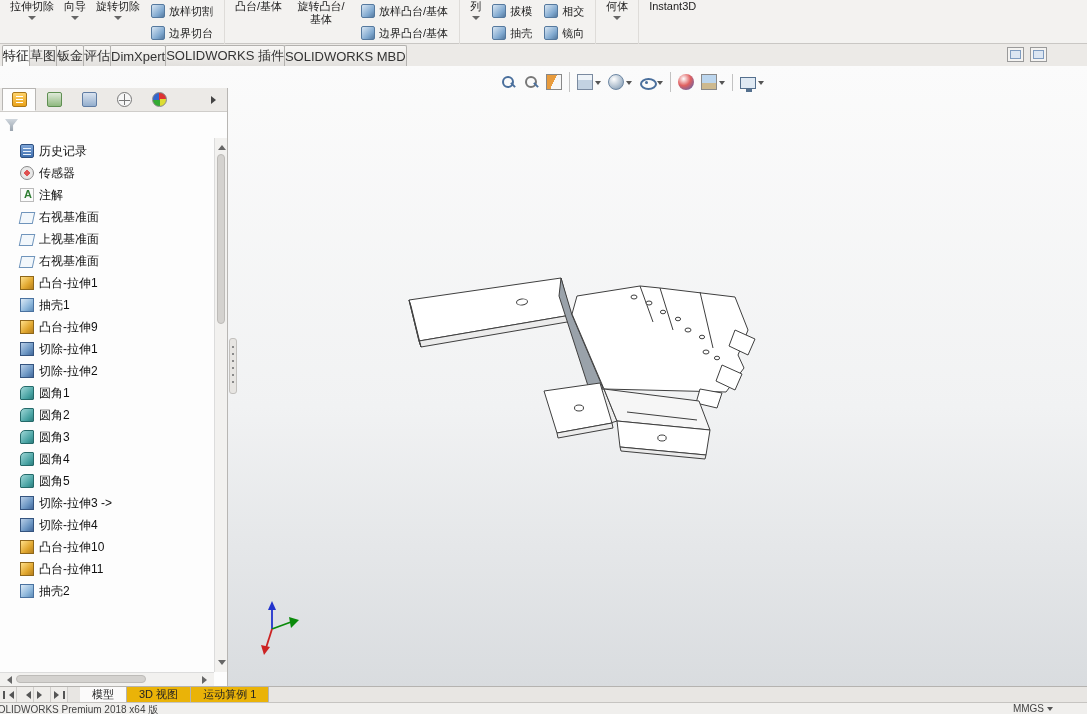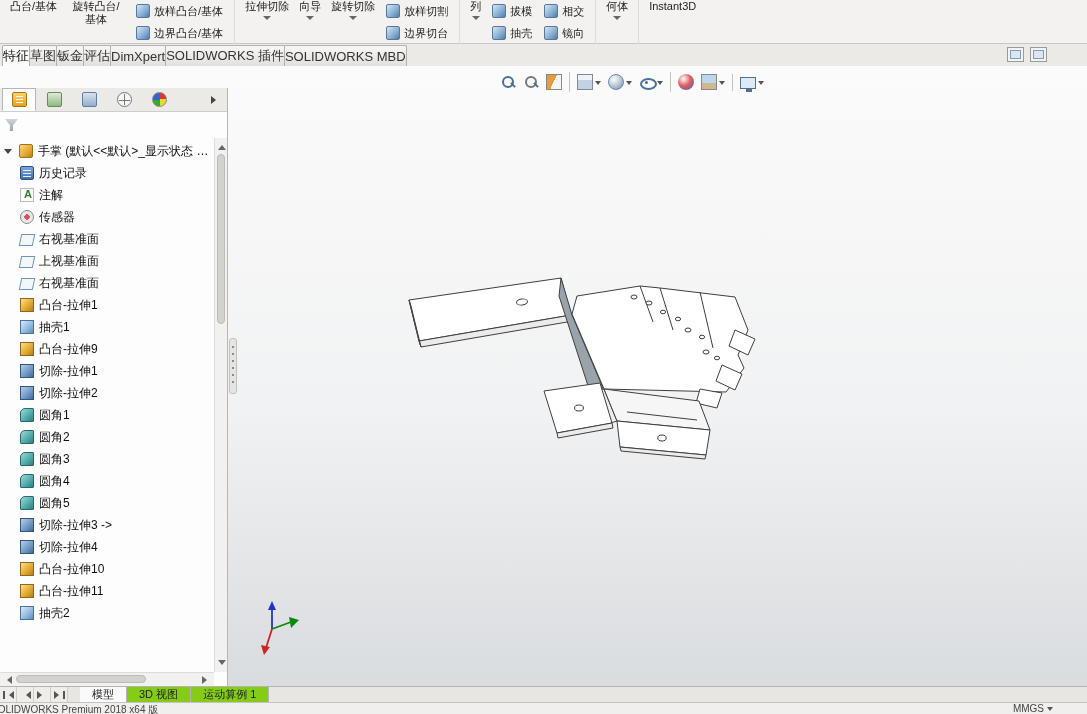--- a/index.html
+++ b/index.html
@@ -120,21 +120,21 @@
   
   .motionbar{position:absolute;left:0;right:0;bottom:12px;height:16px;background:#e8e6e3;
     border-top:1px solid #b5b3b0;display:flex;align-items:stretch;font-size:11px;z-index:7;}
   .navbtn{width:17px;display:flex;align-items:center;justify-content:center;border-right:1px solid #cfcdca;background:#efedea;}
   .nic{width:11px;height:10px;position:relative;}
   .nic::before{content:"";position:absolute;top:1px;width:0;height:0;border:4px solid transparent;}
   .prev-tab-icon::before,.first-tab-icon::before{left:2px;border-right:5px solid #555;}
   .next-tab-icon::before,.last-tab-icon::before{right:2px;border-left:5px solid #555;}
   .first-tab-icon::after{content:"";position:absolute;left:0;top:1px;width:2px;height:8px;background:#555;}
   .last-tab-icon::after{content:"";position:absolute;right:0;top:1px;width:2px;height:8px;background:#555;}
-  .mtab{padding:0 12px;display:flex;align-items:center;background:#84cc16;border-right:1px solid #b5b3b0;color:#222;white-space:nowrap;}
+  .mtab{padding:0 12px;display:flex;align-items:center;background:#eab308;border-right:1px solid #b5b3b0;color:#222;white-space:nowrap;}
   .mtab.active{background:#fbfafa;}
 
   
   .statusbar{position:absolute;left:0;right:0;bottom:0;height:12px;background:#f0efed;
     border-top:1px solid #c6c4c1;font-size:10px;color:#444;z-index:7;}
   .status-left{position:absolute;left:-9px;top:0;white-space:nowrap;}
   .status-units{position:absolute;right:34px;top:0;display:flex;align-items:center;gap:3px;}
   .ucaret{width:0;height:0;border:3px solid transparent;border-top:4px solid #555;margin-top:3px;}
 
   .axis-x{stroke:var(--triad-x);}  .axis-x-fill{fill:var(--triad-x);stroke:none;}
@@ -143,20 +143,53 @@
 </style>
 </head>
 <body>
 
 <div id="app">
 
   <div class="ribbon">
 
       <div class="rgroup">
 
+          <div class="ritem big has-caret">
+
+            <span class="rlabel">拉伸切除</span>
+            <span class="rcaret"></span>
+          </div>
+
+          <div class="ritem big has-caret">
+
+            <span class="rlabel">向导</span>
+            <span class="rcaret"></span>
+          </div>
+
+          <div class="ritem big has-caret">
+
+            <span class="rlabel">旋转切除</span>
+            <span class="rcaret"></span>
+          </div>
+
+          <div class="ritem small">
+            <span class="ric"></span>
+            <span class="rlabel">放样切割</span>
+
+          </div>
+
+          <div class="ritem small">
+            <span class="ric"></span>
+            <span class="rlabel">边界切台</span>
+
+          </div>
+        </div>
+
+      <div class="rgroup">
+
           <div class="ritem big">
 
             <span class="rlabel">凸台/基体</span>
             <span class="rcaret"></span>
           </div>
 
           <div class="ritem big">
 
             <span class="rlabel">旋转凸台/基体</span>
             <span class="rcaret"></span>
@@ -164,53 +197,20 @@
 
           <div class="ritem small">
             <span class="ric"></span>
             <span class="rlabel">放样凸台/基体</span>
 
           </div>
 
           <div class="ritem small">
             <span class="ric"></span>
             <span class="rlabel">边界凸台/基体</span>
-
-          </div>
-        </div>
-
-      <div class="rgroup">
-
-          <div class="ritem big has-caret">
-
-            <span class="rlabel">拉伸切除</span>
-            <span class="rcaret"></span>
-          </div>
-
-          <div class="ritem big has-caret">
-
-            <span class="rlabel">向导</span>
-            <span class="rcaret"></span>
-          </div>
-
-          <div class="ritem big has-caret">
-
-            <span class="rlabel">旋转切除</span>
-            <span class="rcaret"></span>
-          </div>
-
-          <div class="ritem small">
-            <span class="ric"></span>
-            <span class="rlabel">放样切割</span>
-
-          </div>
-
-          <div class="ritem small">
-            <span class="ric"></span>
-            <span class="rlabel">边界切台</span>
 
           </div>
         </div>
 
       <div class="rgroup">
 
           <div class="ritem big has-caret">
 
             <span class="rlabel">列</span>
             <span class="rcaret"></span>
@@ -425,40 +425,35 @@
             <span class="displaymanager-tab-icon"></span>
           </div>
         </div>
       <div class="ptab-spacer"></div>
       <div class="pchevron"></div>
     </div>
     <div class="panel-filter">
       <span class="filter-icon"></span>
     </div>
     <div class="tree">
-      <div class="trow root">
-        <span class="expander"></span>
-        <span class="ticon part-icon"></span>
-        <span class="tlabel">手掌 (默认&lt;&lt;默认&gt;_显示状态 1&gt;)</span>
-      </div>
       <div>
 
           <div class="trow">
             <span class="ticon history-icon"></span>
             <span class="tlabel">历史记录</span>
           </div>
 
           <div class="trow">
+            <span class="ticon sensors-icon"></span>
+            <span class="tlabel">传感器</span>
+          </div>
+
+          <div class="trow">
             <span class="ticon annotations-icon"></span>
             <span class="tlabel">注解</span>
-          </div>
-
-          <div class="trow">
-            <span class="ticon sensors-icon"></span>
-            <span class="tlabel">传感器</span>
           </div>
 
 
           <div class="trow">
             <span class="ticon plane-icon"></span>
             <span class="tlabel">右视基准面</span>
           </div>
 
           <div class="trow">
             <span class="ticon plane-icon"></span>

